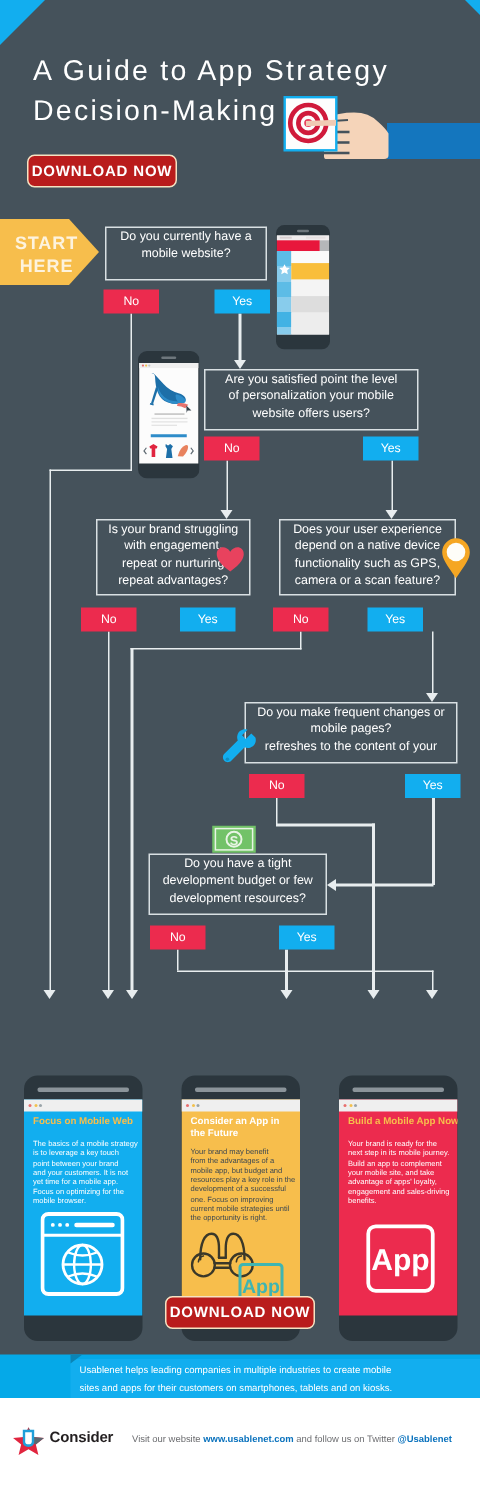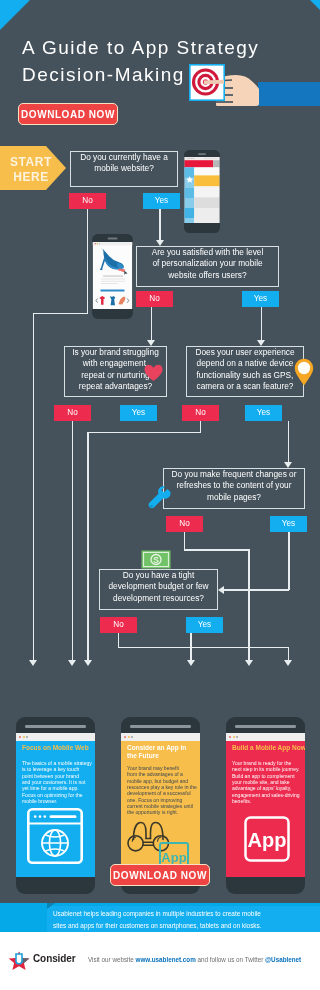--- a/index.html
+++ b/index.html
@@ -3,21 +3,21 @@
 <meta charset="utf-8">
 <style>
   html,body{margin:0;padding:0;background:#45525B;}
   body{width:320px;height:990px;font-family:"Liberation Sans",sans-serif;overflow:hidden;}
   .page{position:relative;width:320px;height:990px;background:#45525B;overflow:hidden;padding-left:20px;}
   .abs{position:absolute;}
   
   .tri-l{position:absolute;left:0;top:0;width:0;height:0;border-top:30px solid #12AEEF;border-right:30px solid transparent;}
   .tri-r{position:absolute;right:0;top:0;width:0;height:0;border-top:30px solid #12AEEF;border-left:30px solid transparent;}
   .title{position:absolute;left:22px;top:34px;width:290px;color:#fff;font-size:19px;line-height:27px;letter-spacing:1.5px;font-weight:300;}
-  .dlbtn{position:absolute;border:1.3px solid #F6E2C2;background:#ef4444;border-radius:5px;color:#fff;box-sizing:border-box;
+  .dlbtn{position:absolute;border:1.3px solid #F6E2C2;background:#b91c1c;border-radius:5px;color:#fff;box-sizing:border-box;
          font-size:10px;font-weight:bold;letter-spacing:0.55px;text-align:center;white-space:nowrap;}
   
   .qbox{position:absolute;border:1.5px solid #D9E0E3;color:#fff;text-align:center;
         font-size:8.3px;line-height:11.4px;box-sizing:border-box;display:flex;align-items:flex-start;justify-content:center;}
   .qbox span{display:block;padding:0 4px;}
   .ansno{position:absolute;background:#EC2B4E;color:#fff;font-size:8.2px;text-align:center;line-height:16px;height:16px;}
   .ansyes{position:absolute;background:#12AEEF;color:#fff;font-size:8.2px;text-align:center;line-height:16px;height:16px;}
   .ln{position:absolute;background:#E8EDEF;}
   .lnv{width:1.5px;}
   .lnh{height:1.5px;}
@@ -146,21 +146,21 @@
     <rect x="10.2" y="17.4" width="25.2" height="8" fill="#FAFAFA"></rect>
     <rect x="10.2" y="25.4" width="25.2" height="11" fill="#F9BE3B"></rect>
     <rect x="10.2" y="36.4" width="25.2" height="11" fill="#F4F4F4"></rect>
     <rect x="10.2" y="47.4" width="25.2" height="11" fill="#DDDDDD"></rect>
     <rect x="10.2" y="58.4" width="25.2" height="14.6" fill="#EDEDED"></rect>
     <path d="M5.7 26.2 l1.1 2.2 l2.4 0.3 l-1.8 1.7 l0.5 2.4 l-2.2 -1.2 l-2.2 1.2 l0.5 -2.4 l-1.8 -1.7 l2.4 -0.3 Z" fill="#FFFFFF"></path>
   </svg>
 
   <div class="qbox" style="left:136px;top:246px;width:143px;height:41px;">
     <span>
-        <div>Are you satisfied with the level</div>
+        <div>Are you satisfied point the level</div>
         <div>of personalization your mobile</div>
         <div>website offers users?</div>
       </span>
   </div>
   <div class="ansno" style="left:136px;top:291px;width:37px;">No</div>
   <div class="ansyes" style="left:242px;top:291px;width:37px;">Yes</div>
 
   <svg class="abs" style="left:92px;top:234px;" width="41" height="85" viewBox="0 0 41 85">
     <rect x="0" y="0" width="41" height="85" rx="6" fill="#2B363D"></rect>
     <rect x="15.5" y="3.6" width="10" height="1.8" rx="0.9" fill="#6E777D"></rect>
@@ -218,22 +218,22 @@
   <div class="ansno" style="left:182px;top:405px;width:37px;">No</div>
   <div class="ansyes" style="left:245px;top:405px;width:37px;">Yes</div>
   <svg class="abs" style="left:294px;top:358px;" width="20" height="28" viewBox="0 0 20 28">
     <path d="M10 27.5 C3.5 18 0.8 14.4 0.8 10.2 C0.8 5 4.9 0.8 10 0.8 C15.1 0.8 19.2 5 19.2 10.2 C19.2 14.4 16.5 18 10 27.5 Z" fill="#F5A623"></path>
     <circle cx="10" cy="10" r="6.2" fill="#FEFDF8"></circle>
   </svg>
 
   <div class="qbox" style="left:163px;top:468px;width:142px;height:41px;">
     <span>
         <div>Do you make frequent changes or</div>
+        <div>mobile pages?</div>
         <div>refreshes to the content of your</div>
-        <div>mobile pages?</div>
       </span>
   </div>
   <div class="ansno" style="left:166px;top:516px;width:37px;">No</div>
   <div class="ansyes" style="left:270px;top:516px;width:37px;">Yes</div>
   <svg class="abs" style="left:147px;top:486px;" width="24" height="26" viewBox="0 0 24 26">
     <path d="M22.3 3.2 L18.3 7.2 L15.6 4.5 L19.6 0.5 C16.5 -0.5 13.2 1.2 12.3 4.3 C11.9 5.7 12.0 7.1 12.5 8.3 L2.8 18.0 C1.4 19.4 1.4 21.6 2.8 23.0 C4.2 24.4 6.4 24.4 7.8 23.0 L17.5 13.3 C18.7 13.8 20.1 13.9 21.5 13.5 C24.6 12.6 26.3 9.3 25.3 6.2 Z" fill="#12AEEF" transform="scale(0.92)"></path>
     <circle cx="4.6" cy="20.2" r="1.2" fill="#0E8FC4"></circle>
   </svg>
 
   <div class="qbox" style="left:99px;top:569px;width:119px;height:41px;">

